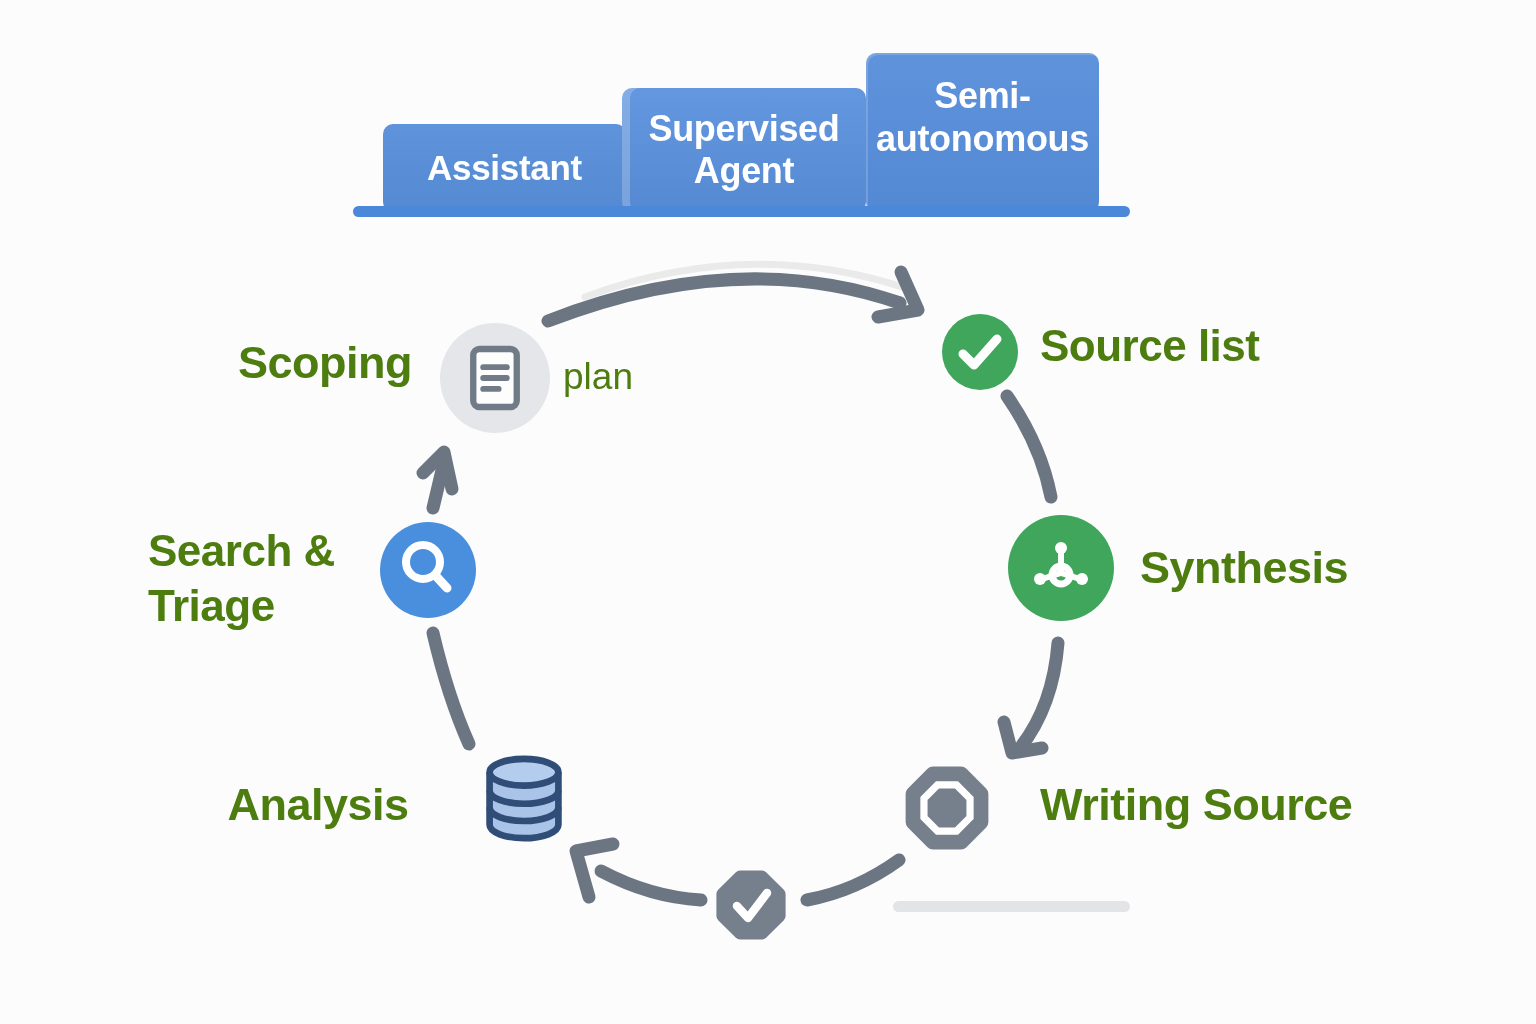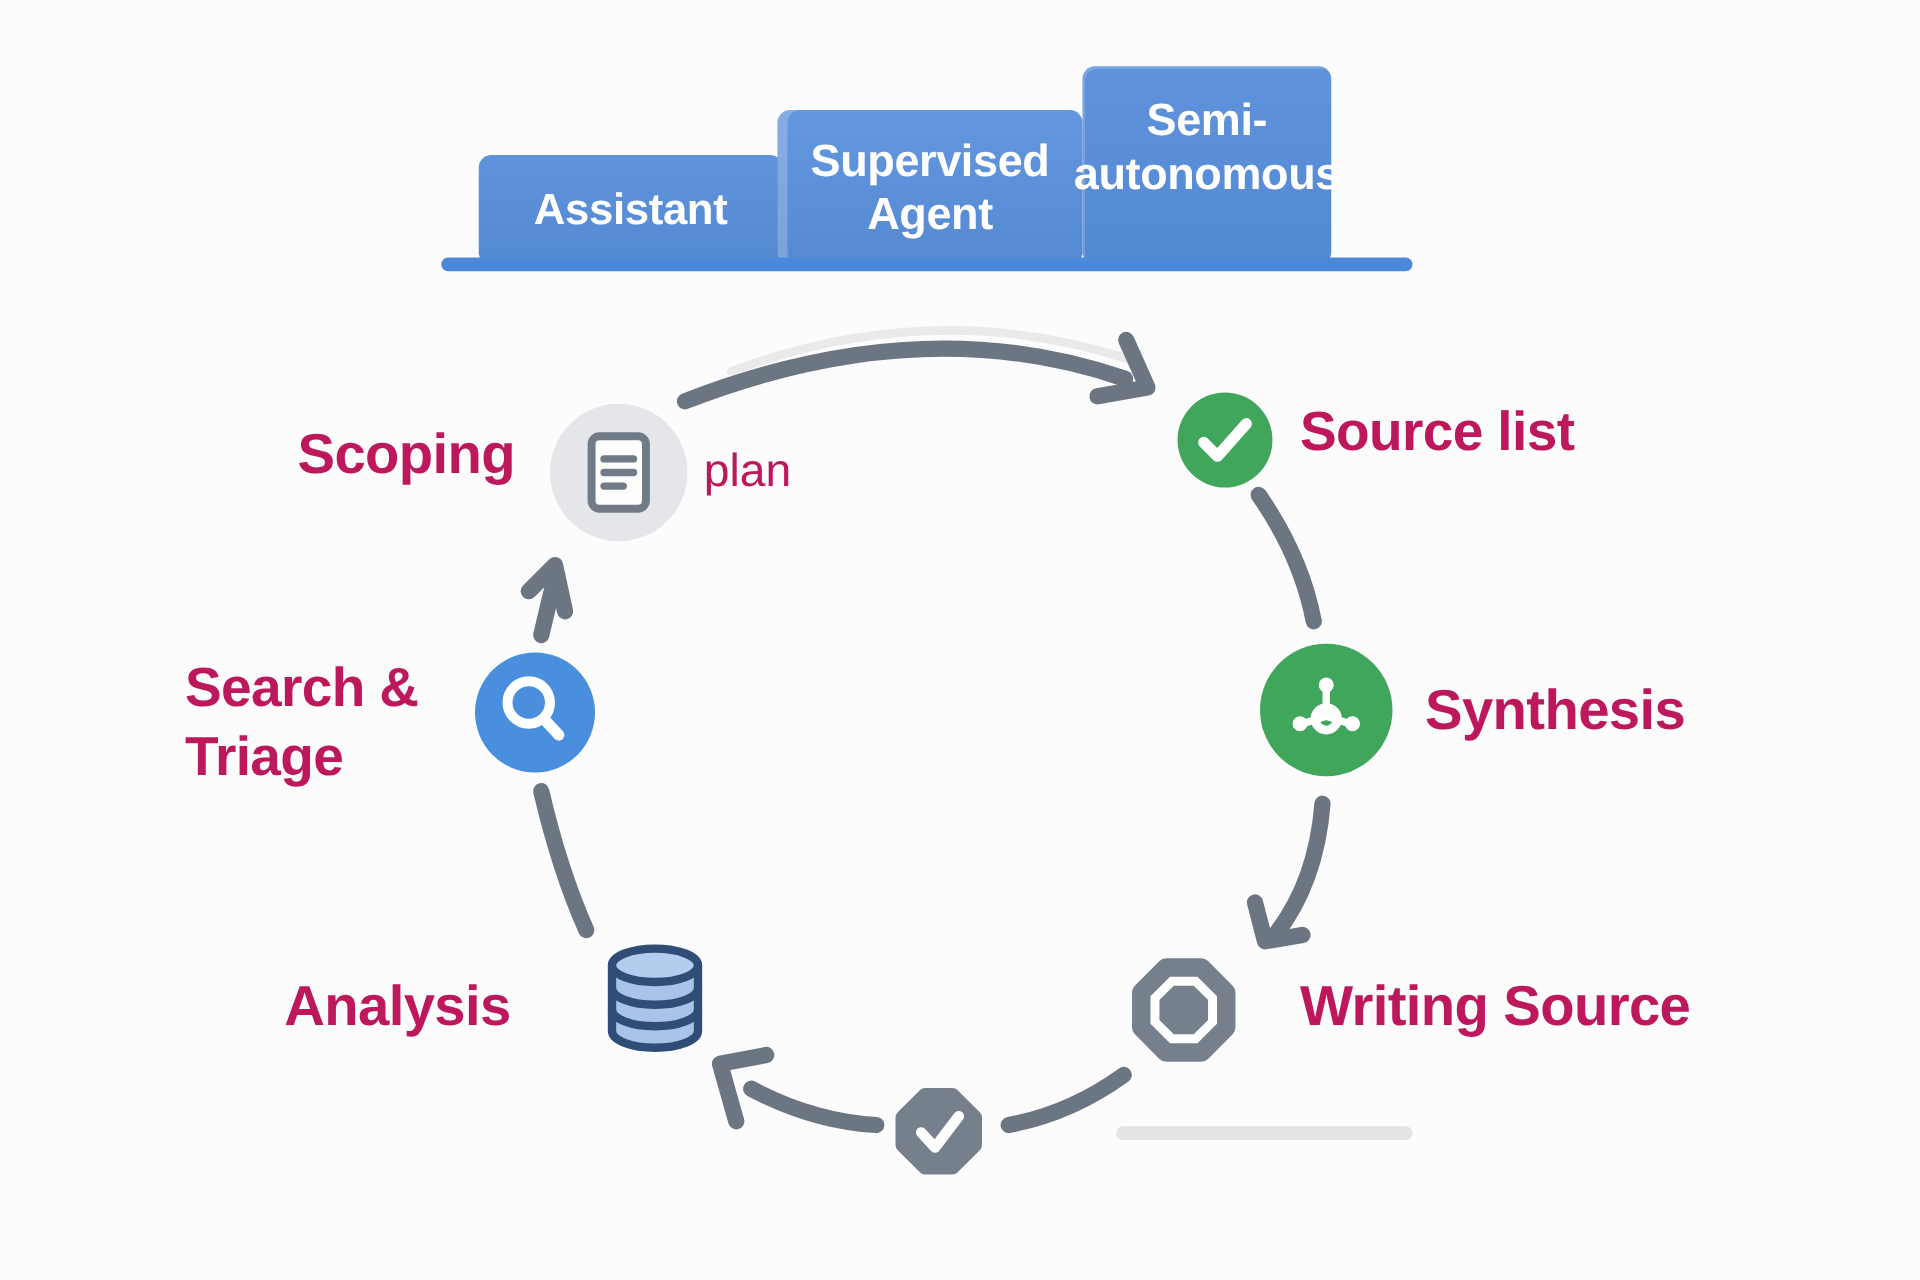--- a/index.html
+++ b/index.html
@@ -9,40 +9,40 @@
 
   
   .step { position:absolute; display:flex; align-items:center; justify-content:center;
           border-radius:10px; color:#ffffff; font-weight:bold; text-align:center;
           line-height:1.18; letter-spacing:-0.3px; }
   .step-0 { left:383px; top:124px; width:243px; height:88px; font-size:35px;
             background:linear-gradient(180deg,#5f93dc,#548ad2); }
   .step-1 { left:622px; top:88px;  width:244px; height:124px; font-size:36px;
             background:linear-gradient(180deg,#6397df,#5589d2);
             box-shadow:inset 8px 0 0 rgba(255,255,255,0.22); }
-  .step-2 { left:866px; top:53px;  width:199px; height:159px; font-size:36px;
+  .step-2 { left:866px; top:53px;  width:233px; height:159px; font-size:36px;
             background:linear-gradient(180deg,#5f93dc,#5388d3); padding-bottom:30px;
             box-shadow:inset 2px 2px 0 rgba(255,255,255,0.18); }
   .baseline { position:absolute; left:353px; top:206px; width:777px; height:11px;
               border-radius:6px; background:#4c88da; }
 
   
   .node { position:absolute; display:flex; align-items:center; justify-content:center;
           border-radius:50%; }
   .node-scoping  { left:440px; top:323px; width:110px; height:110px; background:#e4e6e9; }
   .node-source   { left:942px; top:314px; width:76px;  height:76px;  background:#3fa65c; }
   .node-synth    { left:1008px; top:515px; width:106px; height:106px; background:#3fa65c; }
   .node-search   { left:380px; top:522px; width:96px;  height:96px;  background:#4a8fdd; }
   .node-plain    { background:transparent; border-radius:0; }
   .node-writing  { left:899px; top:760px; width:96px; height:96px; }
   .node-check    { left:711px; top:865px; width:80px; height:80px; }
   .node-database { left:481px; top:752px; width:86px; height:94px; }
 
   
-  .lbl { position:absolute; color:#be185d; font-weight:bold; font-size:45px;
+  .lbl { position:absolute; color:#4d7c0f; font-weight:bold; font-size:45px;
          letter-spacing:-0.5px; white-space:nowrap; }
   .lbl-scoping  { left:160px; top:337px; width:252px; text-align:right; }
   .lbl-plan     { left:563px; top:356px; font-weight:normal; font-size:37px; letter-spacing:0; }
   .lbl-source   { left:1040px; top:321px; font-size:44px; }
   .lbl-synth    { left:1140px; top:542px; }
   .lbl-writing  { left:1040px; top:779px; }
   .lbl-analysis { left:198px; top:779px; width:240px; text-align:center; }
   .lbl-search   { left:148px; top:524px; width:208px; 
                   white-space:normal; line-height:1.24; font-size:44px; }
 

